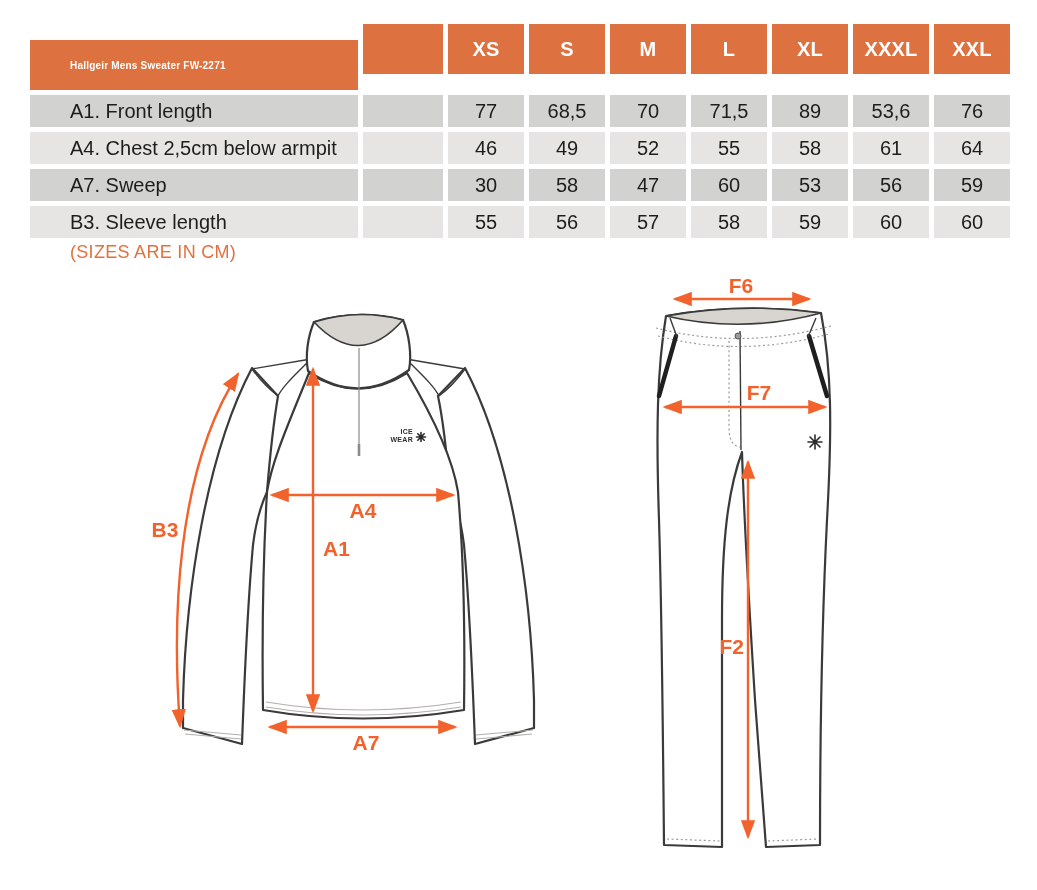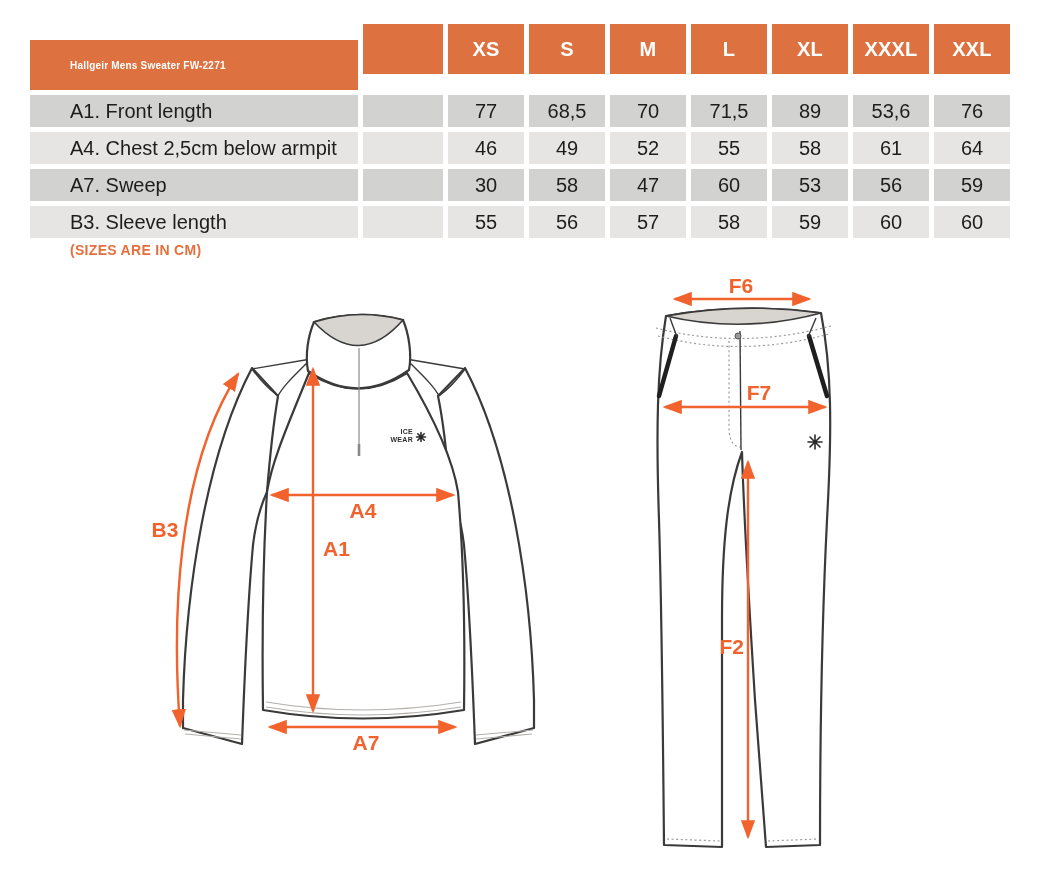--- a/index.html
+++ b/index.html
@@ -16,21 +16,21 @@
             letter-spacing:.2px; }
   .cell.h.title-cell { justify-content:flex-start; padding-left:40px;
                        font-size:10px;margin-top:16px; }
   .cell.label-cell { justify-content:flex-start; padding-left:40px; }
   .cell.d { height:32px; }
   .r-dark  { background:#D2D2D0; }
   .r-light { background:#E6E5E3; }
 
   
   .note { position:absolute; left:70px; top:242px; color:#E4703D;
-          font-size:14px; font-weight:700; letter-spacing:.3px; }
+          font-size:18px; font-weight:400; letter-spacing:.3px; }
 
   
   .diagram { position:absolute; }
   .sweater-svg { left:140px; top:295px; }
   .pants-svg   { left:630px; top:272px; }
 
   .outline   { fill:#ffffff; stroke:#3a3a3a; stroke-width:2.2; stroke-linejoin:round; }
   .seam      { fill:none; stroke:#3a3a3a; stroke-width:1.4; }
   .lightseam { fill:none; stroke:#b3b0ac; stroke-width:1.1; }
   .dashseam  { fill:none; stroke:#9b9b9b; stroke-width:1.2; stroke-dasharray:2 2.6; }

